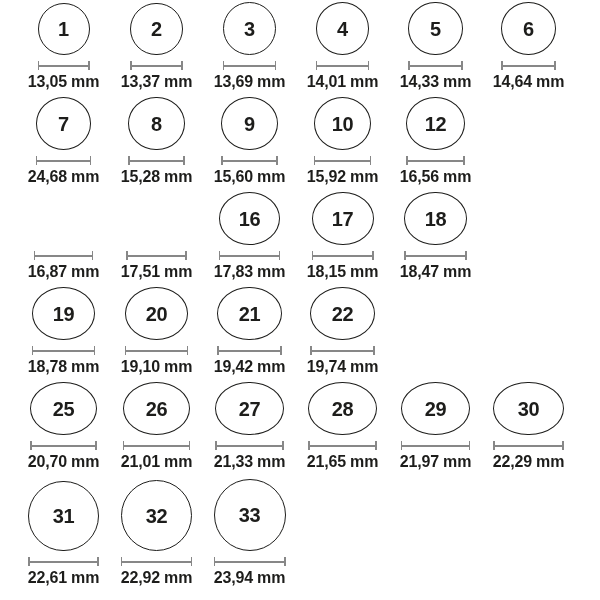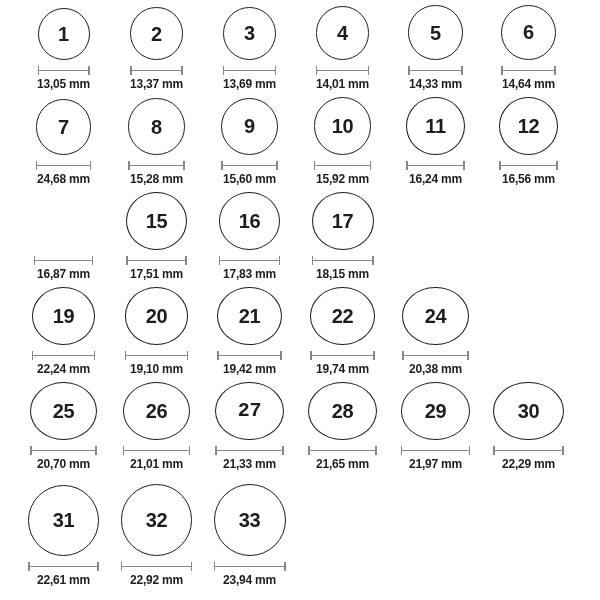--- a/index.html
+++ b/index.html
@@ -50,21 +50,21 @@
   }
   .measure .tick{
     width:1.6px;height:9px;background:#878787;
   }
   .measure .line{
     flex:1;height:1.6px;background:#878787;
   }
   .mmlabel{
     margin-top:3px;
     font-weight:700;
-    font-size:12px;
+    font-size:16px;
     letter-spacing:-0.2px;
     color:#1d1d1b;
     white-space:nowrap;
     line-height:1.1;
   }
 </style>
 </head>
 <body>
 
 <div class="chart" id="chart">
@@ -175,31 +175,20 @@
           <span class="num">10</span>
         </div>
         <div class="measure" style="width: 57.6px;">
           <div class="tick"></div>
           <div class="line"></div>
           <div class="tick"></div>
         </div>
         <div class="mmlabel">15,92 mm</div>
       </div>
       <div class="cell">
-        <div class="circle" style="width: 58.3px; height: 58.3px;">
-          <span class="num">11</span>
-        </div>
-        <div class="measure" style="width: 58.3px;">
-          <div class="tick"></div>
-          <div class="line"></div>
-          <div class="tick"></div>
-        </div>
-        <div class="mmlabel">16,24 mm</div>
-      </div>
-      <div class="cell">
         <div class="circle" style="width: 58.9px; height: 58.9px;">
           <span class="num">12</span>
         </div>
         <div class="measure" style="width: 58.9px;">
           <div class="tick"></div>
           <div class="line"></div>
           <div class="tick"></div>
         </div>
         <div class="mmlabel">16,56 mm</div>
       </div>
@@ -207,23 +196,20 @@
     <div class="row">
       <div class="cell">
         <div class="measure" style="width: 59.5px;">
           <div class="tick"></div>
           <div class="line"></div>
           <div class="tick"></div>
         </div>
         <div class="mmlabel">16,87 mm</div>
       </div>
       <div class="cell">
-        <div class="circle" style="width: 60.8px; height: 60.8px;">
-          <span class="num">15</span>
-        </div>
         <div class="measure" style="width: 60.8px;">
           <div class="tick"></div>
           <div class="line"></div>
           <div class="tick"></div>
         </div>
         <div class="mmlabel">17,51 mm</div>
       </div>
       <div class="cell">
         <div class="circle" style="width: 61.4px; height: 61.4px;">
           <span class="num">16</span>
@@ -239,32 +225,43 @@
         <div class="circle" style="width: 62px; height: 62px;">
           <span class="num">17</span>
         </div>
         <div class="measure" style="width: 62px;">
           <div class="tick"></div>
           <div class="line"></div>
           <div class="tick"></div>
         </div>
         <div class="mmlabel">18,15 mm</div>
       </div>
+      <div class="cell">
+        <div class="circle" style="width: 62.6px; height: 62.6px;">
+          <span class="num">18</span>
+        </div>
+        <div class="measure" style="width: 62.6px;">
+          <div class="tick"></div>
+          <div class="line"></div>
+          <div class="tick"></div>
+        </div>
+        <div class="mmlabel">18,47 mm</div>
+      </div>
     </div>
     <div class="row">
       <div class="cell">
         <div class="circle" style="width: 63.3px; height: 63.3px;">
           <span class="num">19</span>
         </div>
         <div class="measure" style="width: 63.3px;">
           <div class="tick"></div>
           <div class="line"></div>
           <div class="tick"></div>
         </div>
-        <div class="mmlabel">22,24 mm</div>
+        <div class="mmlabel">18,78 mm</div>
       </div>
       <div class="cell">
         <div class="circle" style="width: 63.9px; height: 63.9px;">
           <span class="num">20</span>
         </div>
         <div class="measure" style="width: 63.9px;">
           <div class="tick"></div>
           <div class="line"></div>
           <div class="tick"></div>
         </div>
@@ -285,31 +282,20 @@
         <div class="circle" style="width: 65.1px; height: 65.1px;">
           <span class="num">22</span>
         </div>
         <div class="measure" style="width: 65.1px;">
           <div class="tick"></div>
           <div class="line"></div>
           <div class="tick"></div>
         </div>
         <div class="mmlabel">19,74 mm</div>
       </div>
-      <div class="cell">
-        <div class="circle" style="width: 66.4px; height: 66.4px;">
-          <span class="num">24</span>
-        </div>
-        <div class="measure" style="width: 66.4px;">
-          <div class="tick"></div>
-          <div class="line"></div>
-          <div class="tick"></div>
-        </div>
-        <div class="mmlabel">20,38 mm</div>
-      </div>
     </div>
     <div class="row">
       <div class="cell">
         <div class="circle" style="width: 67px; height: 67px; text-align: center;">
           <span class="num">25</span>
         </div>
         <div class="measure" style="width: 67px;">
           <div class="tick"></div>
           <div class="line"></div>
           <div class="tick"></div>
@@ -321,21 +307,21 @@
           <span class="num">26</span>
         </div>
         <div class="measure" style="width: 67.6px;">
           <div class="tick"></div>
           <div class="line"></div>
           <div class="tick"></div>
         </div>
         <div class="mmlabel">21,01 mm</div>
       </div>
       <div class="cell">
-        <div class="circle" style="width: 68.3px; height: 68.3px; font-family: Liberation Mono, monospace;">
+        <div class="circle" style="width: 68.3px; height: 68.3px;">
           <span class="num">27</span>
         </div>
         <div class="measure" style="width: 68.3px;">
           <div class="tick"></div>
           <div class="line"></div>
           <div class="tick"></div>
         </div>
         <div class="mmlabel">21,33 mm</div>
       </div>
       <div class="cell">

